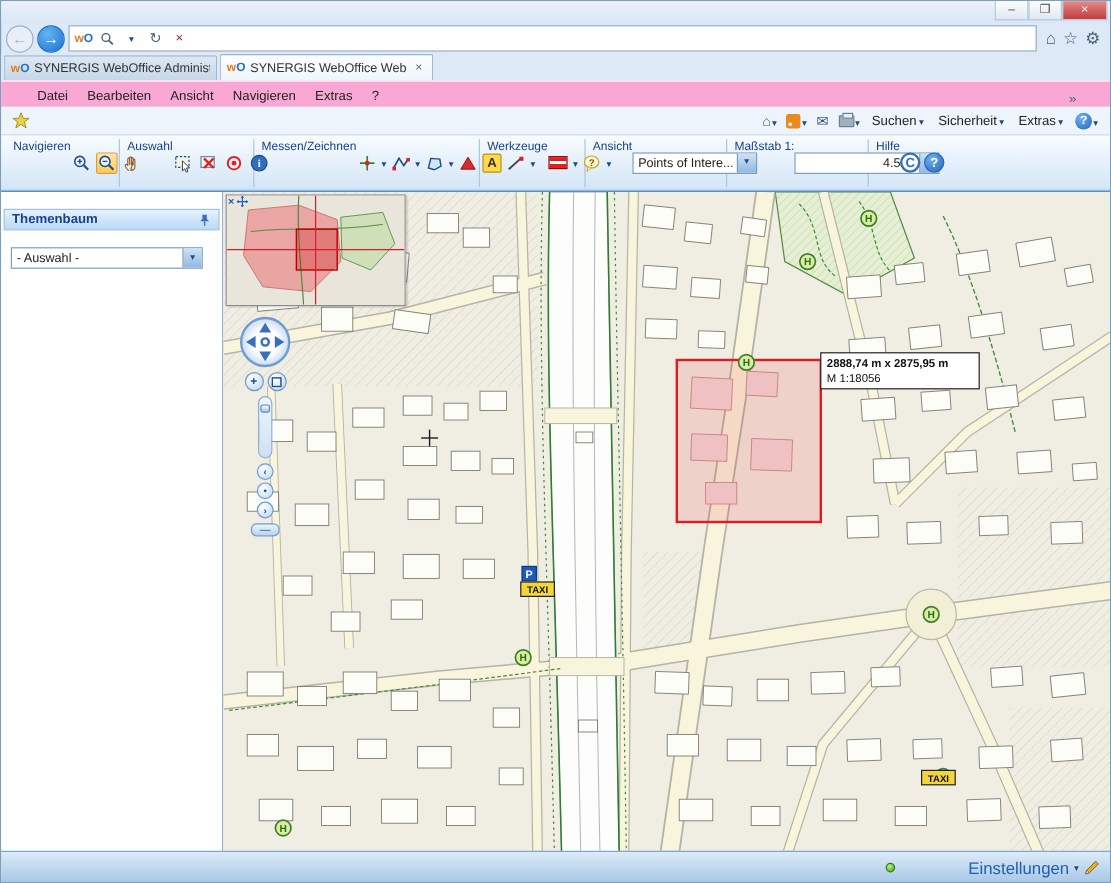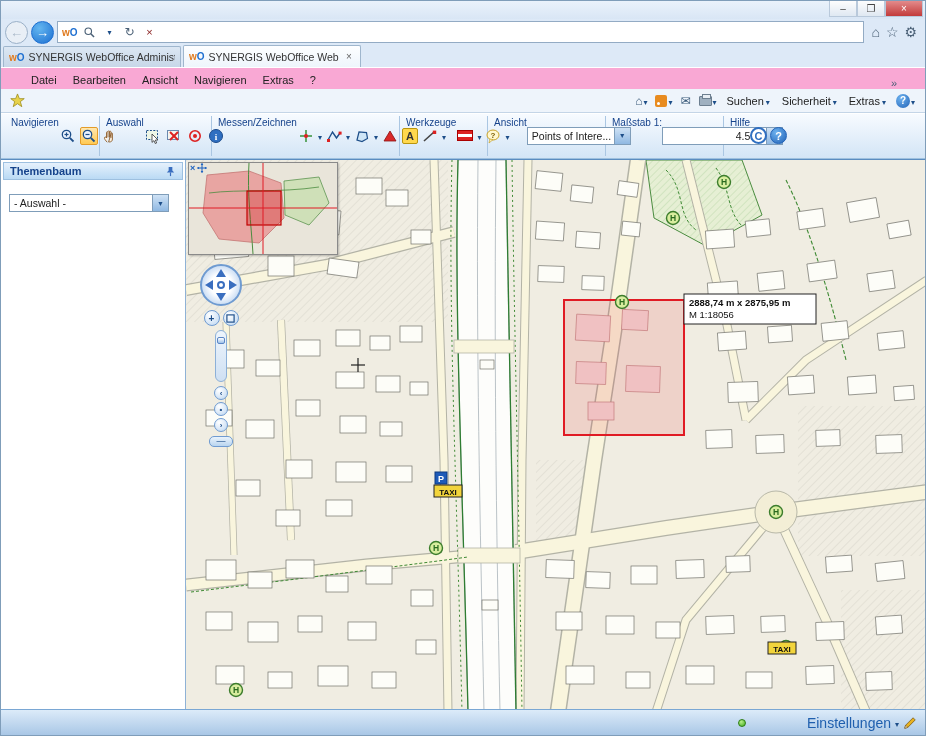--- a/index.html
+++ b/index.html
@@ -72,21 +72,21 @@
     display:flex;align-items:center;justify-content:center;color:#fff;font-size:8px}
   .combobtn::after{content:"▼";color:#1d4e89;font-size:7px}
   .hcirc{width:17px;height:17px;border-radius:50%;display:flex;align-items:center;justify-content:center;font-weight:bold;font-size:11px}
   .hcirc.c{background:#fff;border:2px solid #2f6fc1;color:#2f6fc1}
   .hcirc.q{background:radial-gradient(circle at 35% 30%,#6db2ef,#2364b8);color:#fff;border:1px solid #2364b8}
 
   
   .content{flex:1;display:flex;min-height:0;border-top:1px solid #5a8cc0}
   .sidebar{width:185px;flex:none;background:#fff;border-right:1px solid #8fb2d6;display:flex;flex-direction:column}
   .phdr{height:18px;background:linear-gradient(#e6f1fc,#badaf4);border:1px solid #9dc0e0;display:flex;align-items:center;
-    padding:0 6px;color:#15428b;font-weight:bold;font-size:11px;margin:2px 2px 0 2px}
+    padding:0 6px;color:#15428b;font-weight:bold;font-size:11px;margin:14px 2px 0 2px}
   .phdr .sp{flex:1}
   .sbbody{flex:1;padding:14px 8px 0 8px}
   .sbcombo{width:160px}
   .maparea{flex:1;position:relative;background:#f0ede2;overflow:hidden}
   #mapsvg{position:absolute;left:0;top:0}
   #bld rect{fill:#fdfdf8;stroke:#73736c;stroke-width:.7}
   #pbld rect{fill:#f3d9d9;stroke:#c08a8a;stroke-width:.7}
 
   
   .overview{position:absolute;left:2px;top:2px;width:150px;height:93px;background:#fff;border:1px solid #8a8a8a;box-shadow:1px 1px 2px rgba(0,0,0,.25)}

